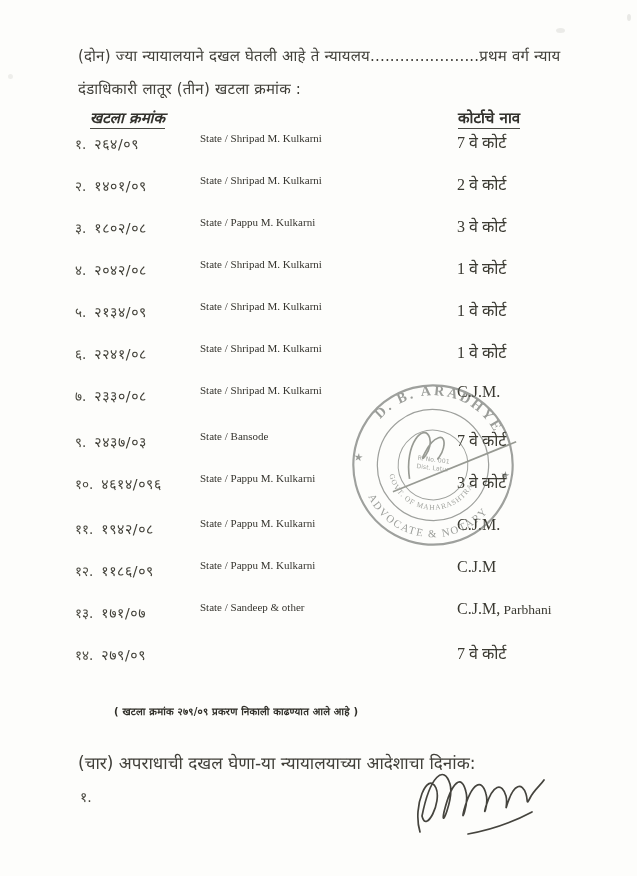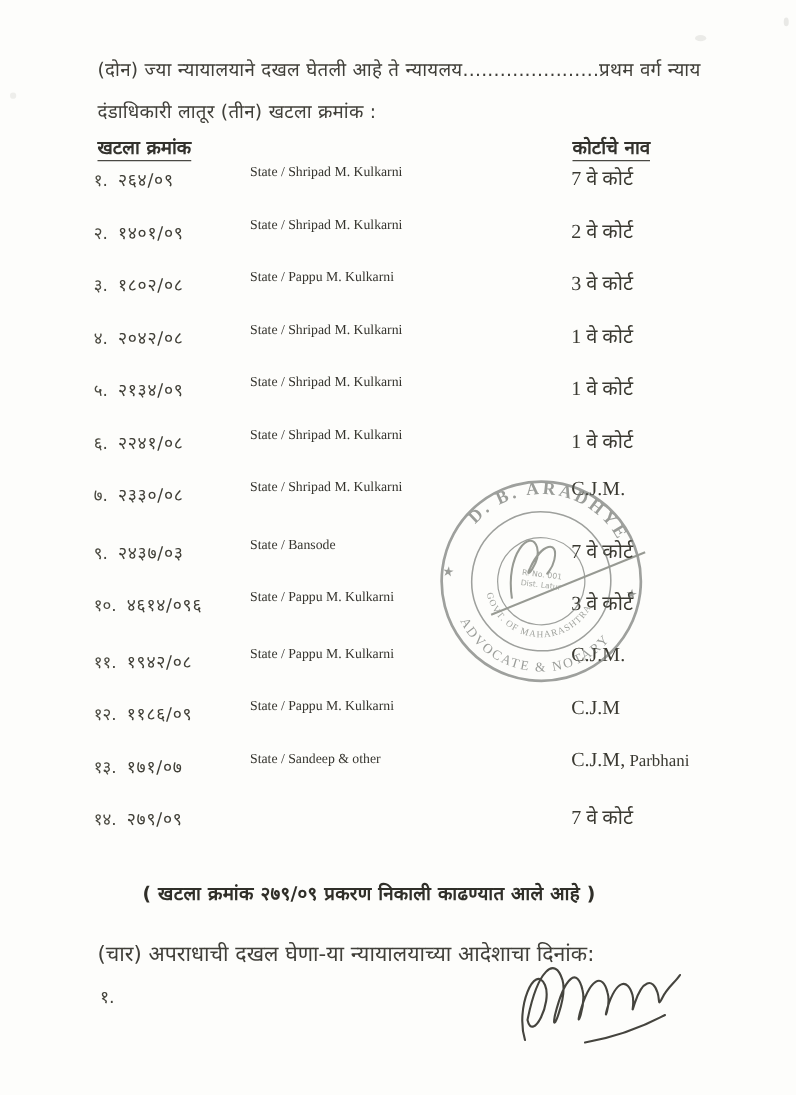--- a/index.html
+++ b/index.html
@@ -11,21 +11,21 @@
     position:relative;
     overflow:hidden;
   }
   .page{position:absolute;inset:0;border-radius:28px;}
   .intro{
     position:absolute;left:78px;top:40px;width:510px;
     font-size:15px;line-height:33px;color:#403f39;letter-spacing:.2px;
   }
   .tbl-header{position:absolute;top:107px;font-size:15px;font-weight:bold;color:#33322d;}
   .tbl-header .u{border-bottom:1.4px solid #4a4943;padding-bottom:1px;}
-  .hdr-case{left:78px;}
+  .hdr-case{left:90px;font-style:italic;}
   .hdr-court{left:458px;}
   .rows{position:absolute;left:0;top:132px;width:637px;}
   .row{position:relative;height:42px;}
   .row .left{position:absolute;left:75px;top:2px;white-space:nowrap;}
   .sr{font-size:13.5px;color:#49483f;margin-right:8px;}
   .case{font-size:14px;letter-spacing:.6px;color:#403f37;}
   .party{
     position:absolute;left:200px;top:0;
     font-family:"Liberation Serif","DejaVu Sans",serif;
     font-size:11px;color:#36352f;white-space:nowrap;
@@ -33,21 +33,21 @@
   .court{
     position:absolute;left:457px;top:-1px;
     font-family:"Liberation Serif","DejaVu Sans",serif;
     font-size:16px;color:#3a3931;white-space:nowrap;text-align:center;
   }
   .court .suffix{font-size:13.5px;margin-top:44px;}
   .spacer4{height:4px;}
   .spacer3{height:3px;}
   .note{
     position:absolute;left:114px;top:704px;
-    font-size:15px;font-weight:bold;color:#302f29;letter-spacing:.2px;text-align:center;
+    font-size:10px;font-weight:bold;color:#302f29;letter-spacing:.2px;text-align:center;
   }
   .footer1{position:absolute;left:78px;top:751px;font-size:17px;color:#403f39;}
   .footer2{position:absolute;left:80px;top:787px;font-size:14px;color:#45443c;}
   .stamp{
     position:absolute;left:350px;top:382px;width:166px;height:166px;
     opacity:.6;transform:rotate(7deg);
   }
   .sig{position:absolute;left:410px;top:740px;width:145px;height:108px;}
   .speck{position:absolute;background:#9a9a94;border-radius:50%;}
   .speck.a{left:556px;top:28px;width:9px;height:5px;opacity:.18;}

